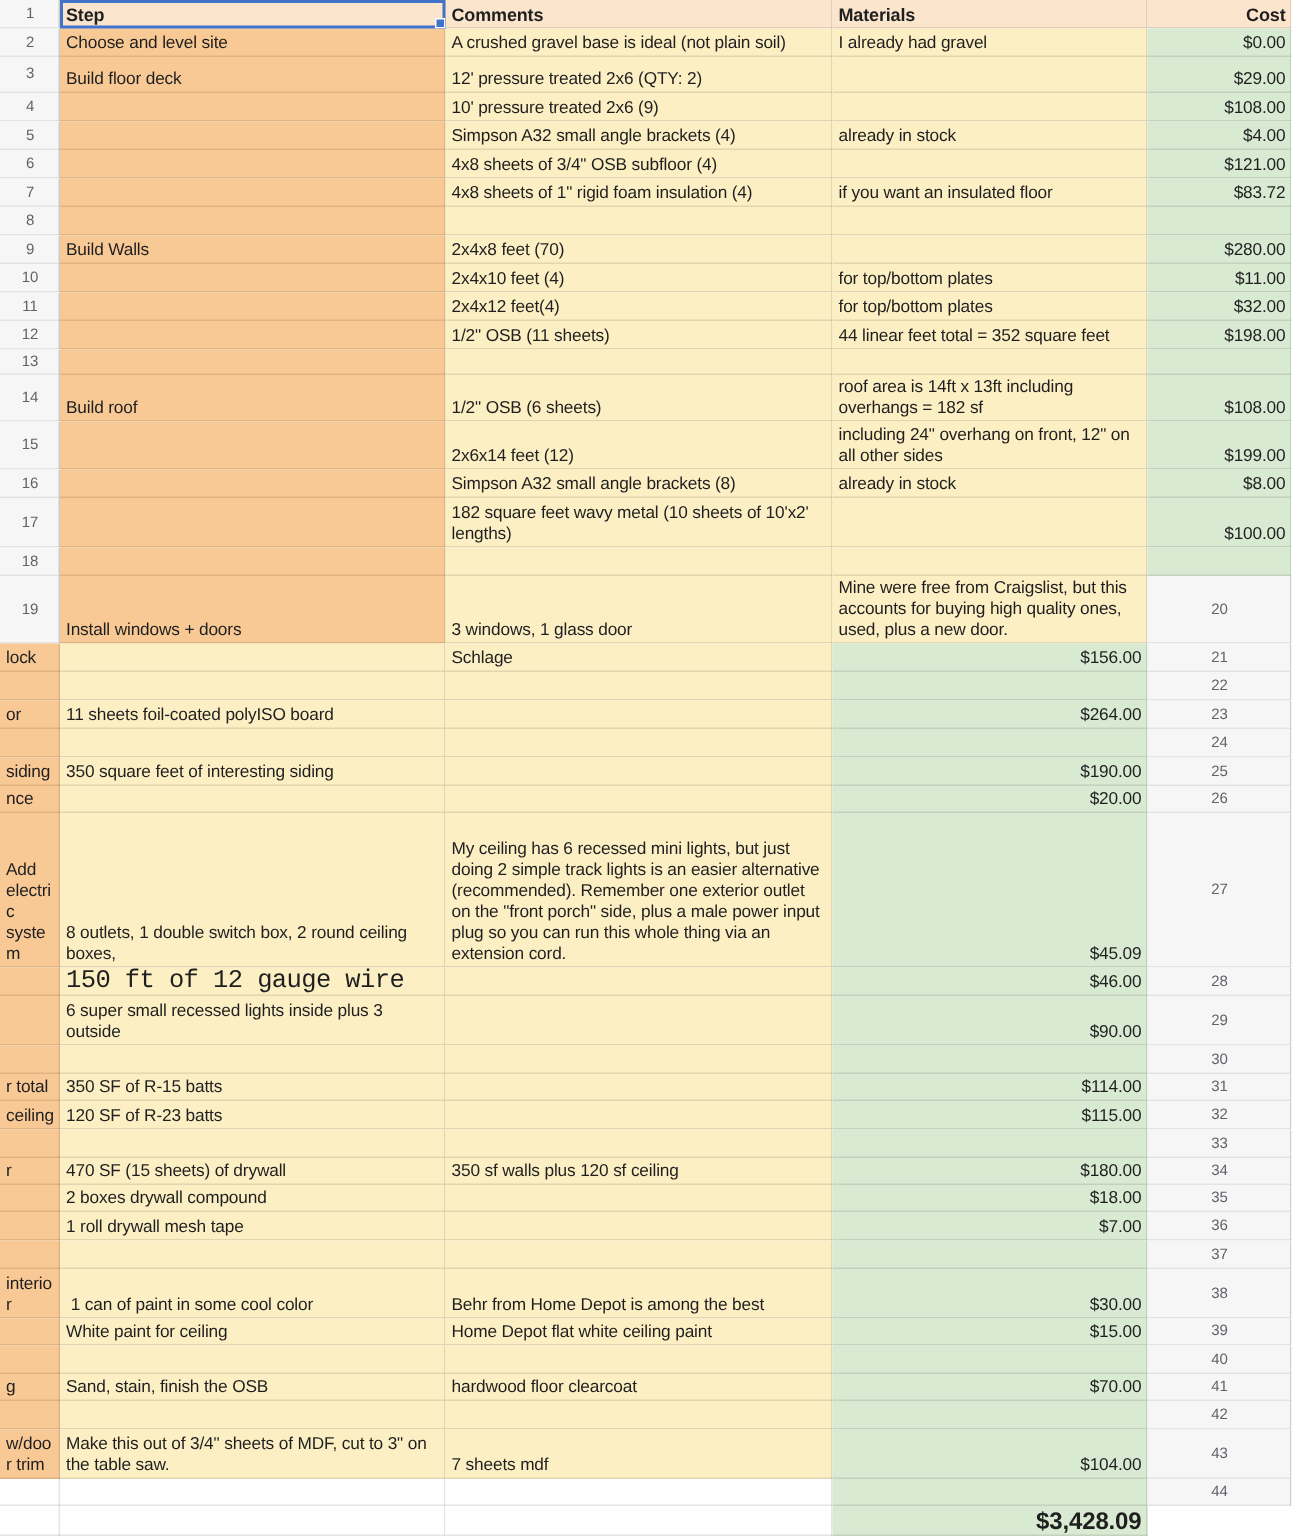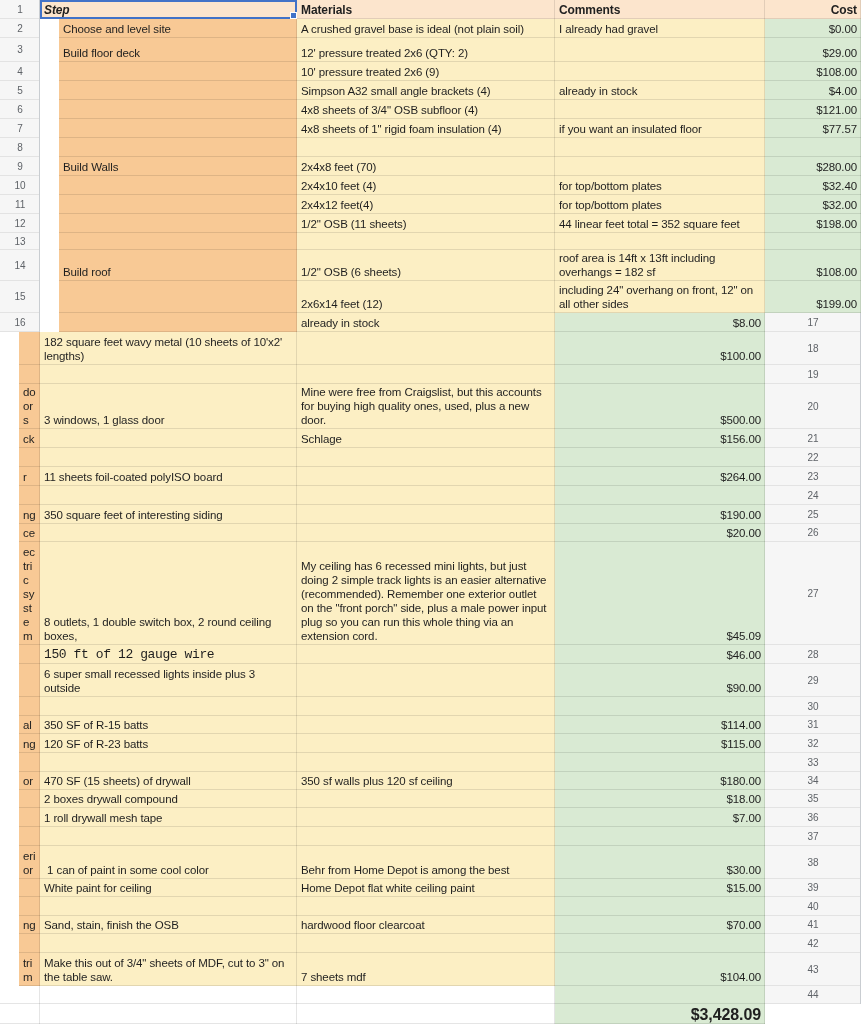--- a/index.html
+++ b/index.html
@@ -29,56 +29,55 @@
   .cost { justify-content:flex-end; text-align:right; }
   .rownum {
     align-items:center; justify-content:center;
     padding:0;
     background:var(--rownum-bg,#f6f6f6);
     color:var(--rownum-text,#5f6368);
     font-size:10px;
     box-shadow: inset -1px 0 0 #c9cdd1, inset 0 -1px 0 #e3e3e3;
   }
   .c-head  { background:var(--header-fill,#fce5cd); font-weight:bold; font-size:12px; }
-  .c-step  { background:var(--step-fill,#f8c995);margin-left:19px; }
+  .c-step  { background:var(--step-fill,#f8c995); }
   .c-yellow{ background:var(--mat-fill,#fcefc4); }
   .c-green { background:var(--cost-fill,#d9ead3);justify-content:flex-end; }
   .c-white { background:#ffffff; }
   .bold    { font-weight:bold; font-size:16px; }
-  .mono    { font-family:"Liberation Mono", monospace; font-size:13px; letter-spacing:-0.4px; }
+  .mono    { font-family:"Liberation Mono", monospace; font-size:17px; letter-spacing:-0.4px; }
   .selected {
     z-index:3;
     box-shadow: inset 0 0 0 2px var(--sel,#4273c8),
                 inset -1px 0 0 var(--grid,rgba(0,0,0,.10)),
                 inset 0 -1px 0 var(--grid,rgba(0,0,0,.10));
-    font-style: italic;
   }
   .fill-handle {
     position:absolute; right:0; bottom:0;
     width:7px; height:7px;
     box-sizing:border-box;
     background:var(--sel,#4273c8);
     border:1px solid #ffffff;
     z-index:4;
   }
 </style>
 </head>
 <body>
 
 <div id="sheet" style="grid-template-rows: 19px 19px 24px 19px 19px 19px 19px 19px 19px 19px 19px 19px 17px 31px 32px 19px 33px 19px 45px 19px 19px 19px 19px 19px 18px 103px 19px 33px 19px 18px 19px 19px 18px 18px 19px 19px 33px 18px 19px 18px 19px 33px 18px 20px;">
     <div class="cell rownum">1</div>
     <div class="cell c-head selected">
       <span class="t">Step</span>
       <div class="fill-handle"></div>
     </div>
     <div class="cell c-head">
+      <span class="t">Comments</span>
+    </div>
+    <div class="cell c-head">
       <span class="t">Materials</span>
-    </div>
-    <div class="cell c-head">
-      <span class="t">Comments</span>
     </div>
     <div class="cell c-head cost">
       <span class="t">Cost</span>
     </div>
     <div class="cell rownum">2</div>
     <div class="cell c-step">
       <span class="t">Choose and level site</span>
     </div>
     <div class="cell c-yellow">
       <span class="t">A crushed gravel base is ideal (not plain soil)</span>
@@ -145,21 +144,21 @@
     <div class="cell c-step">
       <span class="t"></span>
     </div>
     <div class="cell c-yellow">
       <span class="t">4x8 sheets of 1" rigid foam insulation (4)</span>
     </div>
     <div class="cell c-yellow">
       <span class="t">if you want an insulated floor</span>
     </div>
     <div class="cell c-green cost">
-      <span class="t">$77.57</span>
+      <span class="t">$83.72</span>
     </div>
     <div class="cell rownum">8</div>
     <div class="cell c-step">
       <span class="t"></span>
     </div>
     <div class="cell c-yellow">
       <span class="t"></span>
     </div>
     <div class="cell c-yellow">
       <span class="t"></span>
@@ -184,21 +183,21 @@
     <div class="cell c-step">
       <span class="t"></span>
     </div>
     <div class="cell c-yellow">
       <span class="t">2x4x10 feet (4)</span>
     </div>
     <div class="cell c-yellow">
       <span class="t">for top/bottom plates</span>
     </div>
     <div class="cell c-green cost">
-      <span class="t">$32.40</span>
+      <span class="t">$11.00</span>
     </div>
     <div class="cell rownum">11</div>
     <div class="cell c-step">
       <span class="t"></span>
     </div>
     <div class="cell c-yellow">
       <span class="t">2x4x12 feet(4)</span>
     </div>
     <div class="cell c-yellow">
       <span class="t">for top/bottom plates</span>
@@ -256,20 +255,23 @@
       <span class="t">including 24" overhang on front, 12" on all other sides</span>
     </div>
     <div class="cell c-green cost">
       <span class="t">$199.00</span>
     </div>
     <div class="cell rownum">16</div>
     <div class="cell c-step">
       <span class="t"></span>
     </div>
     <div class="cell c-yellow">
+      <span class="t">Simpson A32 small angle brackets (8)</span>
+    </div>
+    <div class="cell c-yellow">
       <span class="t">already in stock</span>
     </div>
     <div class="cell c-green cost">
       <span class="t">$8.00</span>
     </div>
     <div class="cell rownum">17</div>
     <div class="cell c-step">
       <span class="t"></span>
     </div>
     <div class="cell c-yellow">
@@ -296,23 +298,20 @@
     </div>
     <div class="cell rownum">19</div>
     <div class="cell c-step">
       <span class="t">Install windows + doors</span>
     </div>
     <div class="cell c-yellow">
       <span class="t">3 windows, 1 glass door</span>
     </div>
     <div class="cell c-yellow">
       <span class="t">Mine were free from Craigslist, but this accounts for buying high quality ones, used, plus a new door.</span>
-    </div>
-    <div class="cell c-green cost">
-      <span class="t">$500.00</span>
     </div>
     <div class="cell rownum">20</div>
     <div class="cell c-step">
       <span class="t">Install fancy programmable door lock</span>
     </div>
     <div class="cell c-yellow">
       <span class="t"></span>
     </div>
     <div class="cell c-yellow">
       <span class="t">Schlage</span>

